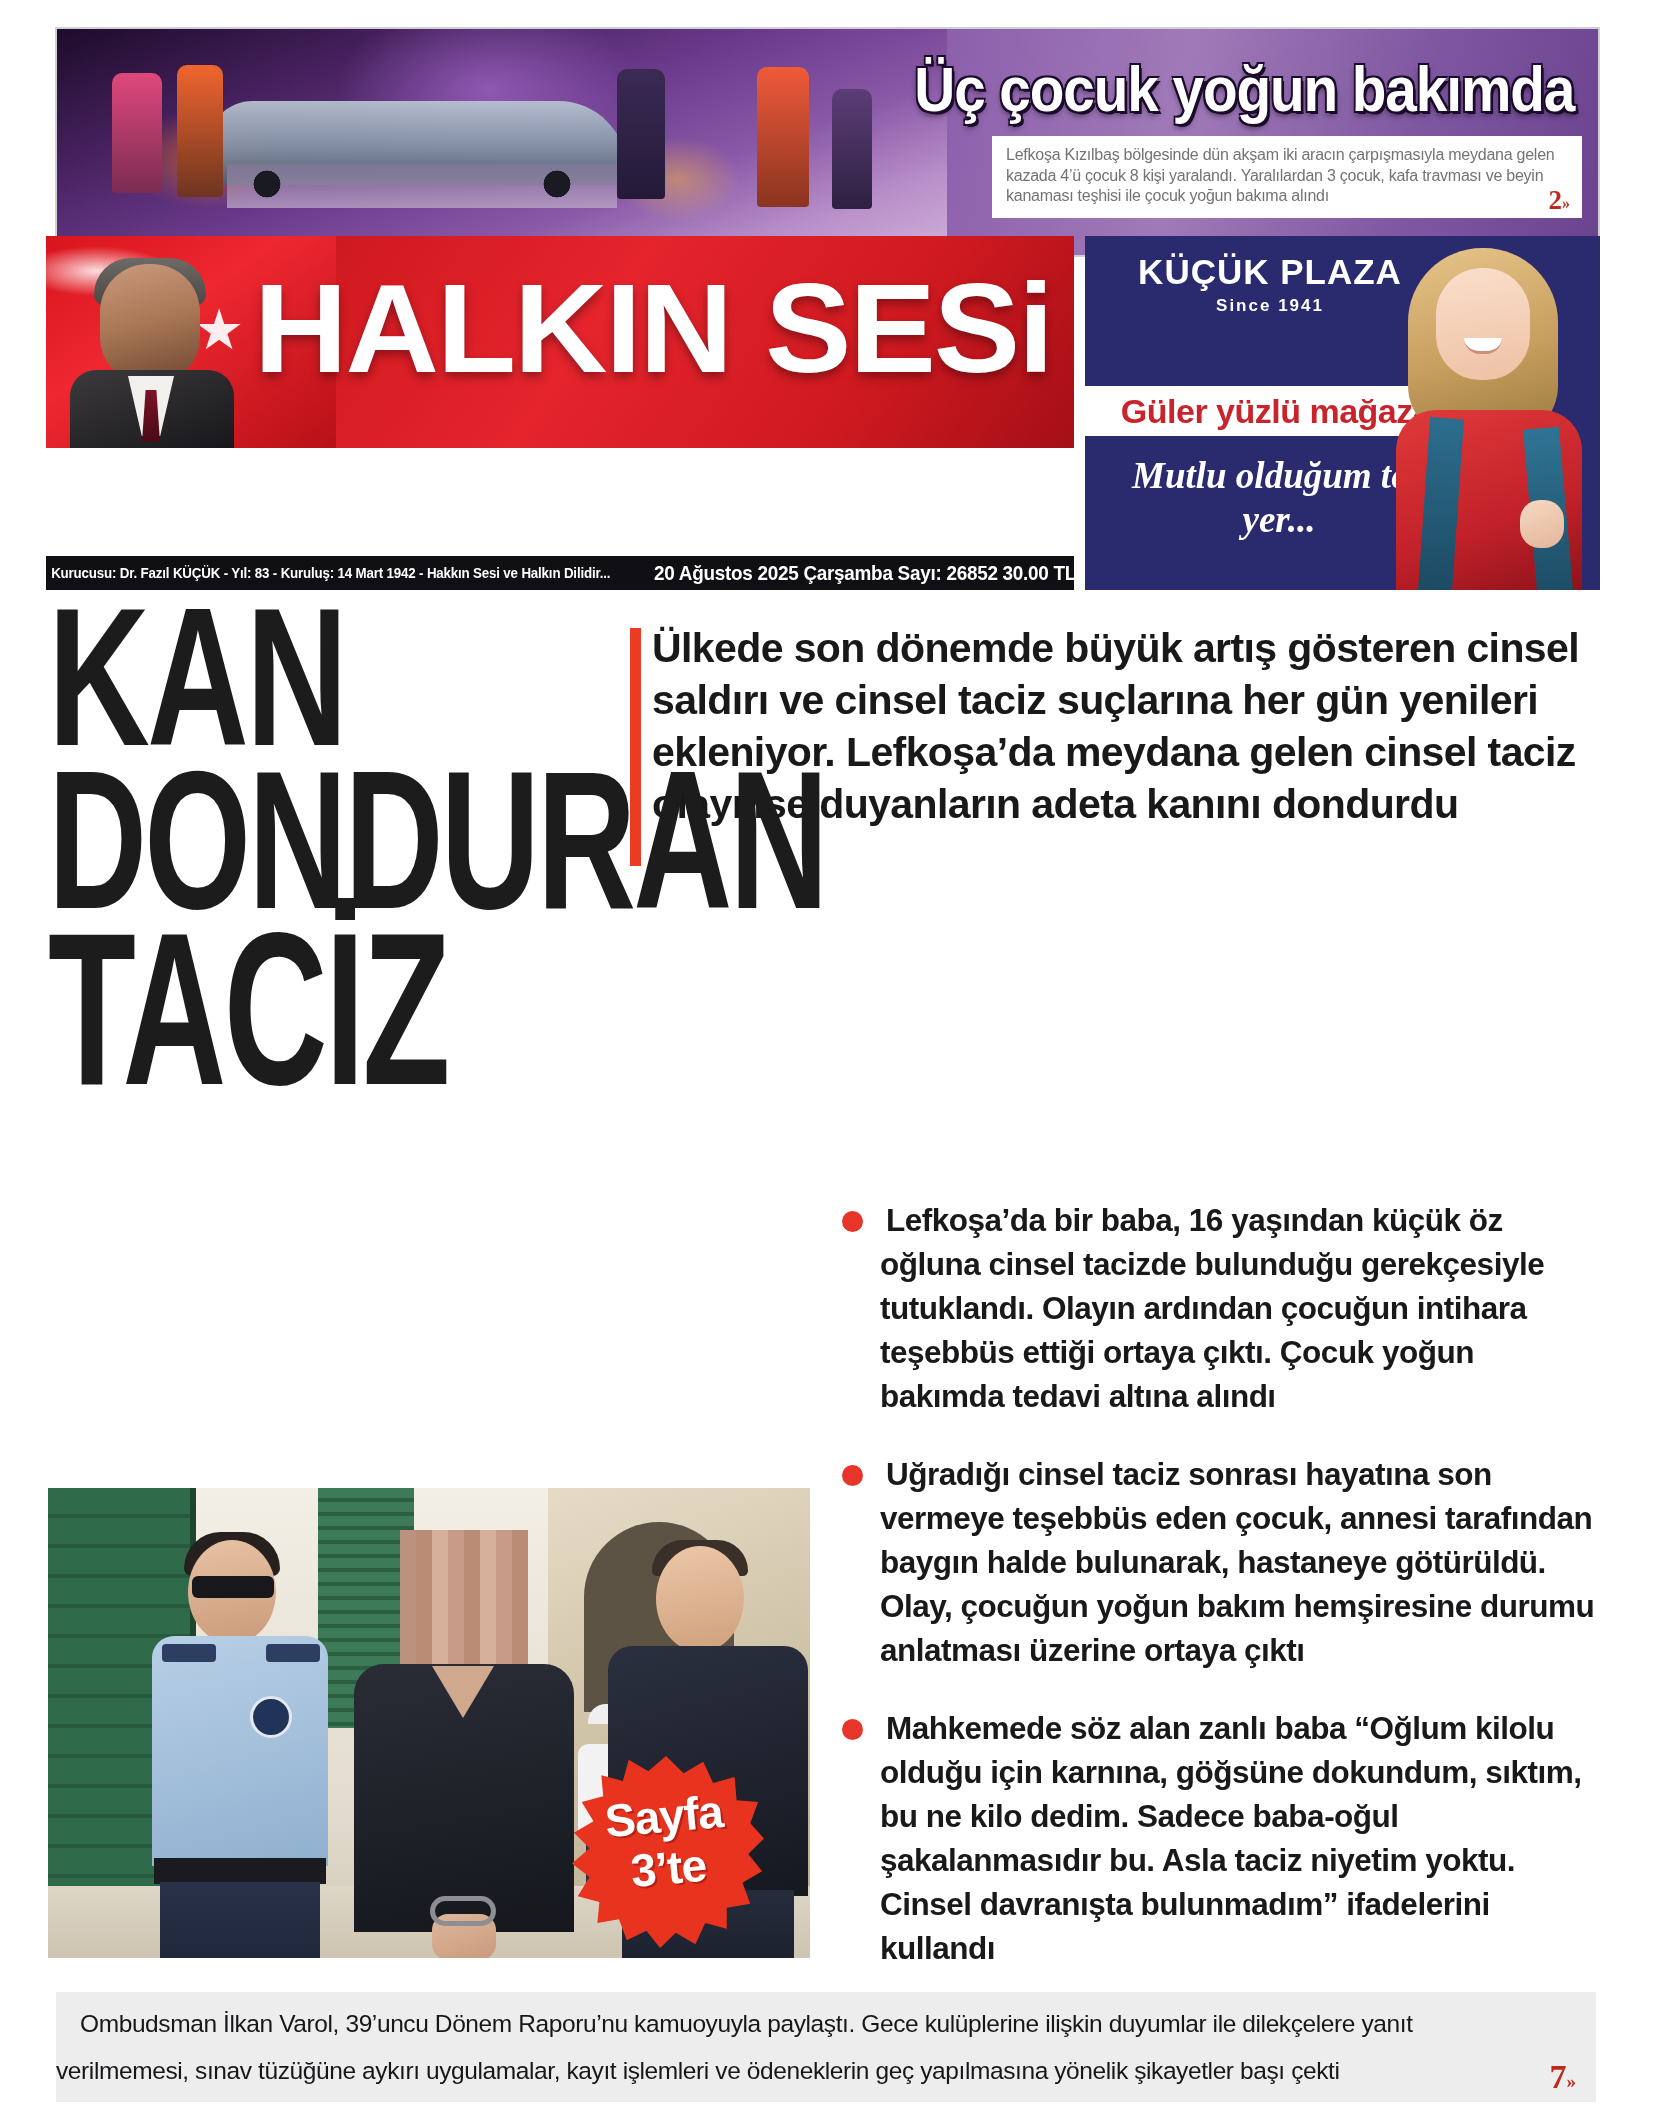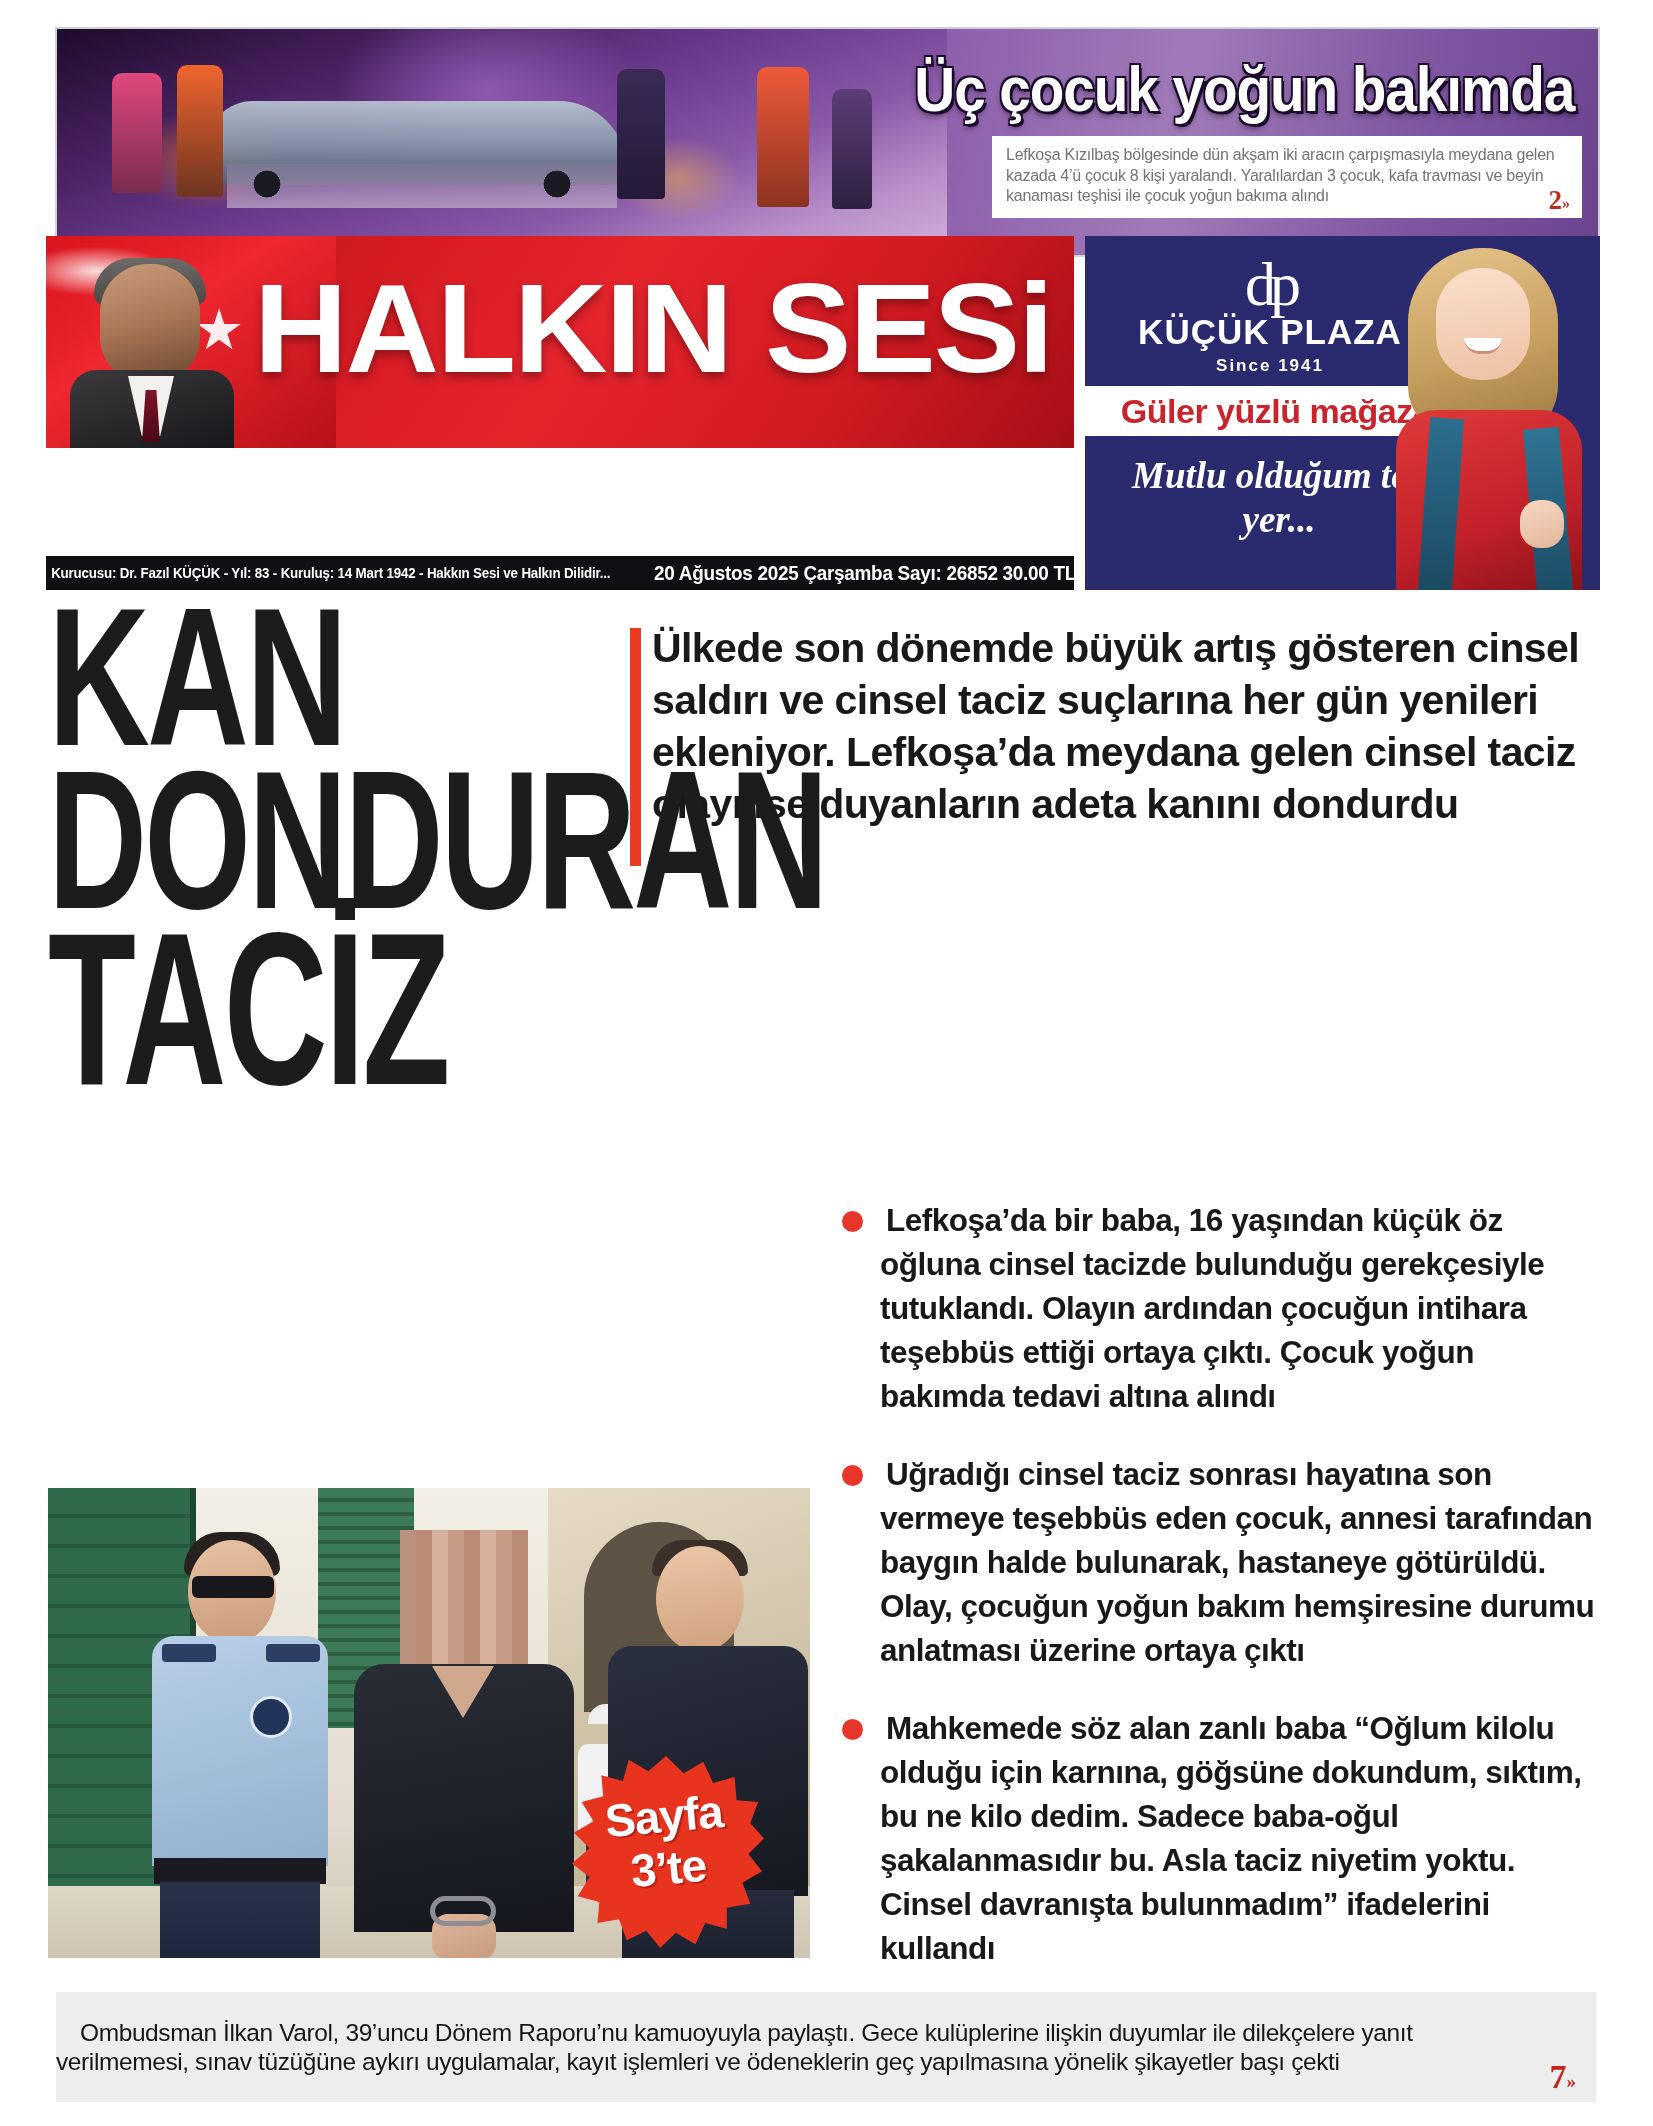--- a/index.html
+++ b/index.html
@@ -470,21 +470,21 @@
     line-height: 47px;
     color: #17171a;
     letter-spacing: -0.8px;
   }
   .bottom-body {
     position: relative;
     flex: 1 1 auto;
     padding-right: 60px;
     font-family: "Liberation Sans", sans-serif;
     font-size: 24.5px;
-    line-height: 29px;
+    line-height: 47px;
     color: #17171a;
     letter-spacing: -0.4px;
     text-indent: 24px;
   }
   .bottom-strip .pageref { right: 22px; bottom: 6px; }
   .bottom-strip .pageref .num { font-size: 34px; }
   .bottom-strip .pageref .arrows { font-size: 19px; }
 </style>
 </head>
 <body>
@@ -522,21 +522,20 @@
     <div class="logo-text">HALKIN SESi</div>
   </div>
 
   <div class="dateline">
     <span class="founder">Kurucusu: Dr. Fazıl KÜÇÜK - Yıl: 83 - Kuruluş: 14 Mart 1942 - Hakkın Sesi ve Halkın Dilidir...</span>
     <span class="issue">20 Ağustos 2025 Çarşamba   Sayı: 26852    30.00 TL</span>
   </div>
 
   <div class="ad">
     <div class="ad-logo">
-      <div class="dp">dp</div>
       <div class="name">KÜÇÜK PLAZA</div>
       <div class="since">Since 1941</div>
     </div>
     <div class="ad-white-strip">
       <span>Güler yüzlü mağaza</span>
     </div>
     <div class="ad-slogan">Mutlu olduğum tek yer...</div>
     <div class="ad-girl">
       <div class="g-hair"></div>
       <div class="g-face"></div>

